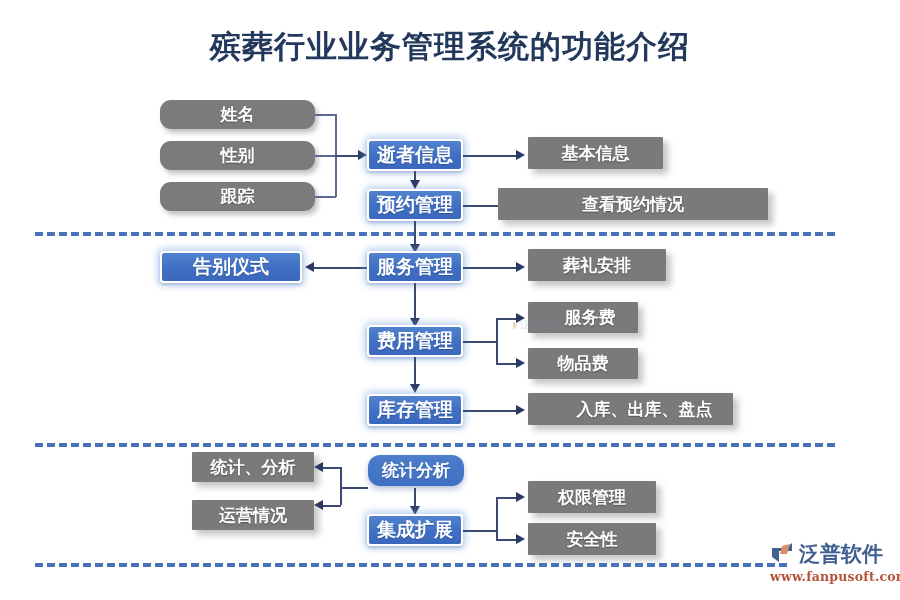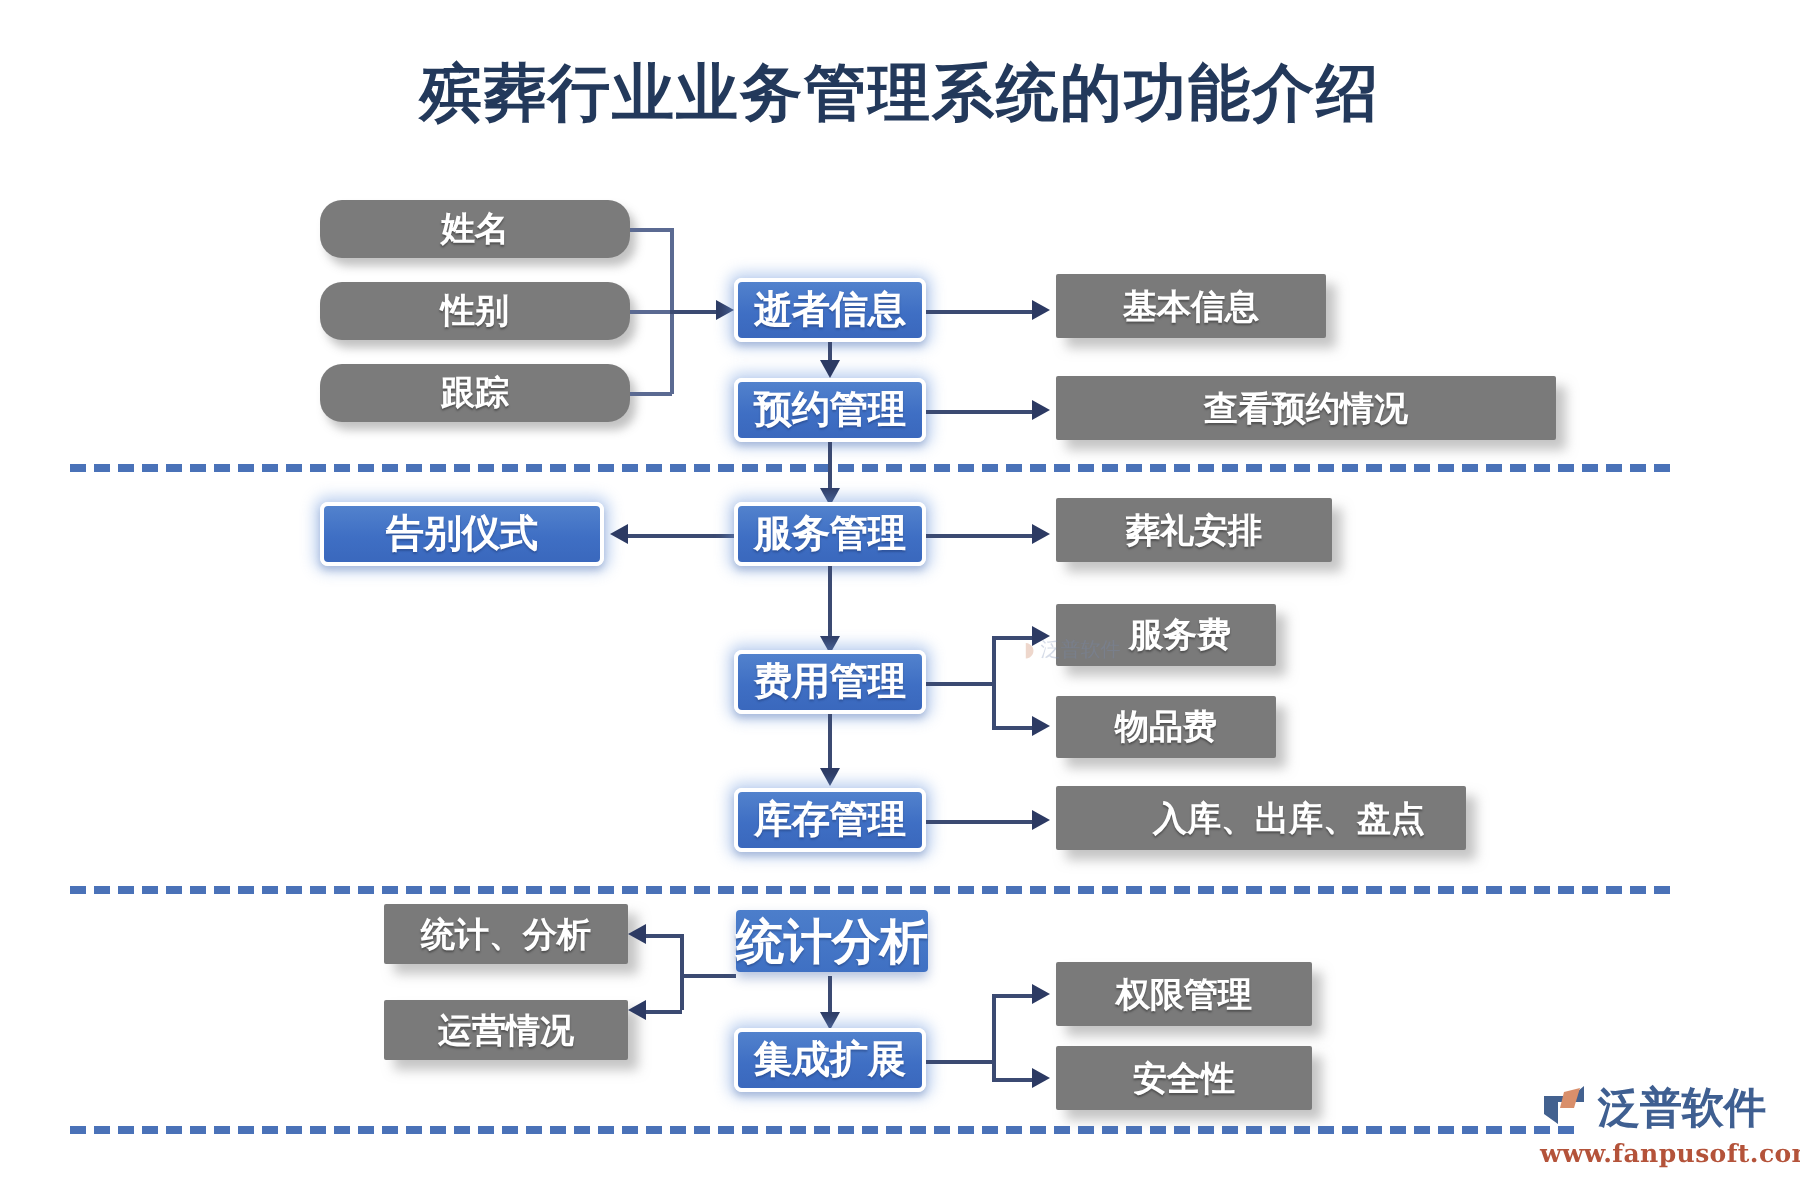--- a/index.html
+++ b/index.html
@@ -36,24 +36,24 @@
     background:linear-gradient(180deg,#5282cd 0%,#3f6fc4 55%,#3a68bd 100%);
     border-radius:4px;
     border:2px solid #ffffff;
     box-shadow:0 0 7px 3px rgba(120,160,225,.45), 0 2px 3px rgba(40,60,110,.25);
     font-size:19px;
     text-shadow:0 1px 1px rgba(20,40,90,.35);
   }
   
   .blue-flat{
     background:linear-gradient(180deg,#4c7ecb 0%,#3f70c3 100%);
-    border-radius:2px;
+    border-radius:12px;
     border:none;
     box-shadow:0 3px 6px rgba(90,120,180,.45);
-    font-size:24px;
+    font-size:17px;
     text-shadow:0 1px 1px rgba(20,40,90,.35);
   }
 
   
   .gray-round{
     background:#7b7b7b;
     border-radius:11px;
     font-size:17px;
     box-shadow:3px 4px 5px rgba(120,120,120,.45);
     text-shadow:0 1px 1px rgba(40,40,40,.5);
@@ -137,21 +137,21 @@
 
   <div class="ln ln-v" style="left:414px;top:171px;height:11px;"></div>
   <div class="arrow arrow-d" style="left:410px;top:180px;"></div>
 
   <div class="ln ln-h" style="left:463px;top:155px;width:56px;"></div>
   <div class="arrow arrow-r" style="left:516px;top:150px;"></div>
   <div class="node gray-flat" style="left:528px;top:137px;width:135px;height:32px;">基本信息</div>
 
   <div class="ln ln-h" style="left:463px;top:205px;width:56px;"></div>
   <div class="arrow arrow-r" style="left:516px;top:200px;"></div>
-  <div class="node gray-flat" style="left:528px;top:188px;width:250px;height:32px;font-family:Liberation Mono, monospace;">查看预约情况</div>
+  <div class="node gray-flat" style="left:498px;top:188px;width:270px;height:32px;font-family:Liberation Mono, monospace;">查看预约情况</div>
 
   <div class="divider" style="left:35px;top:232px;width:800px;"></div>
 
   <div class="ln ln-v" style="left:414px;top:221px;height:27px;"></div>
   <div class="arrow arrow-d" style="left:410px;top:244px;"></div>
 
   <div class="node blue" style="left:160px;top:251px;width:142px;height:32px;">告别仪式</div>
 
   <div class="ln ln-h" style="left:314px;top:267px;width:53px;"></div>
   <div class="arrow arrow-l" style="left:305px;top:262px;"></div>

